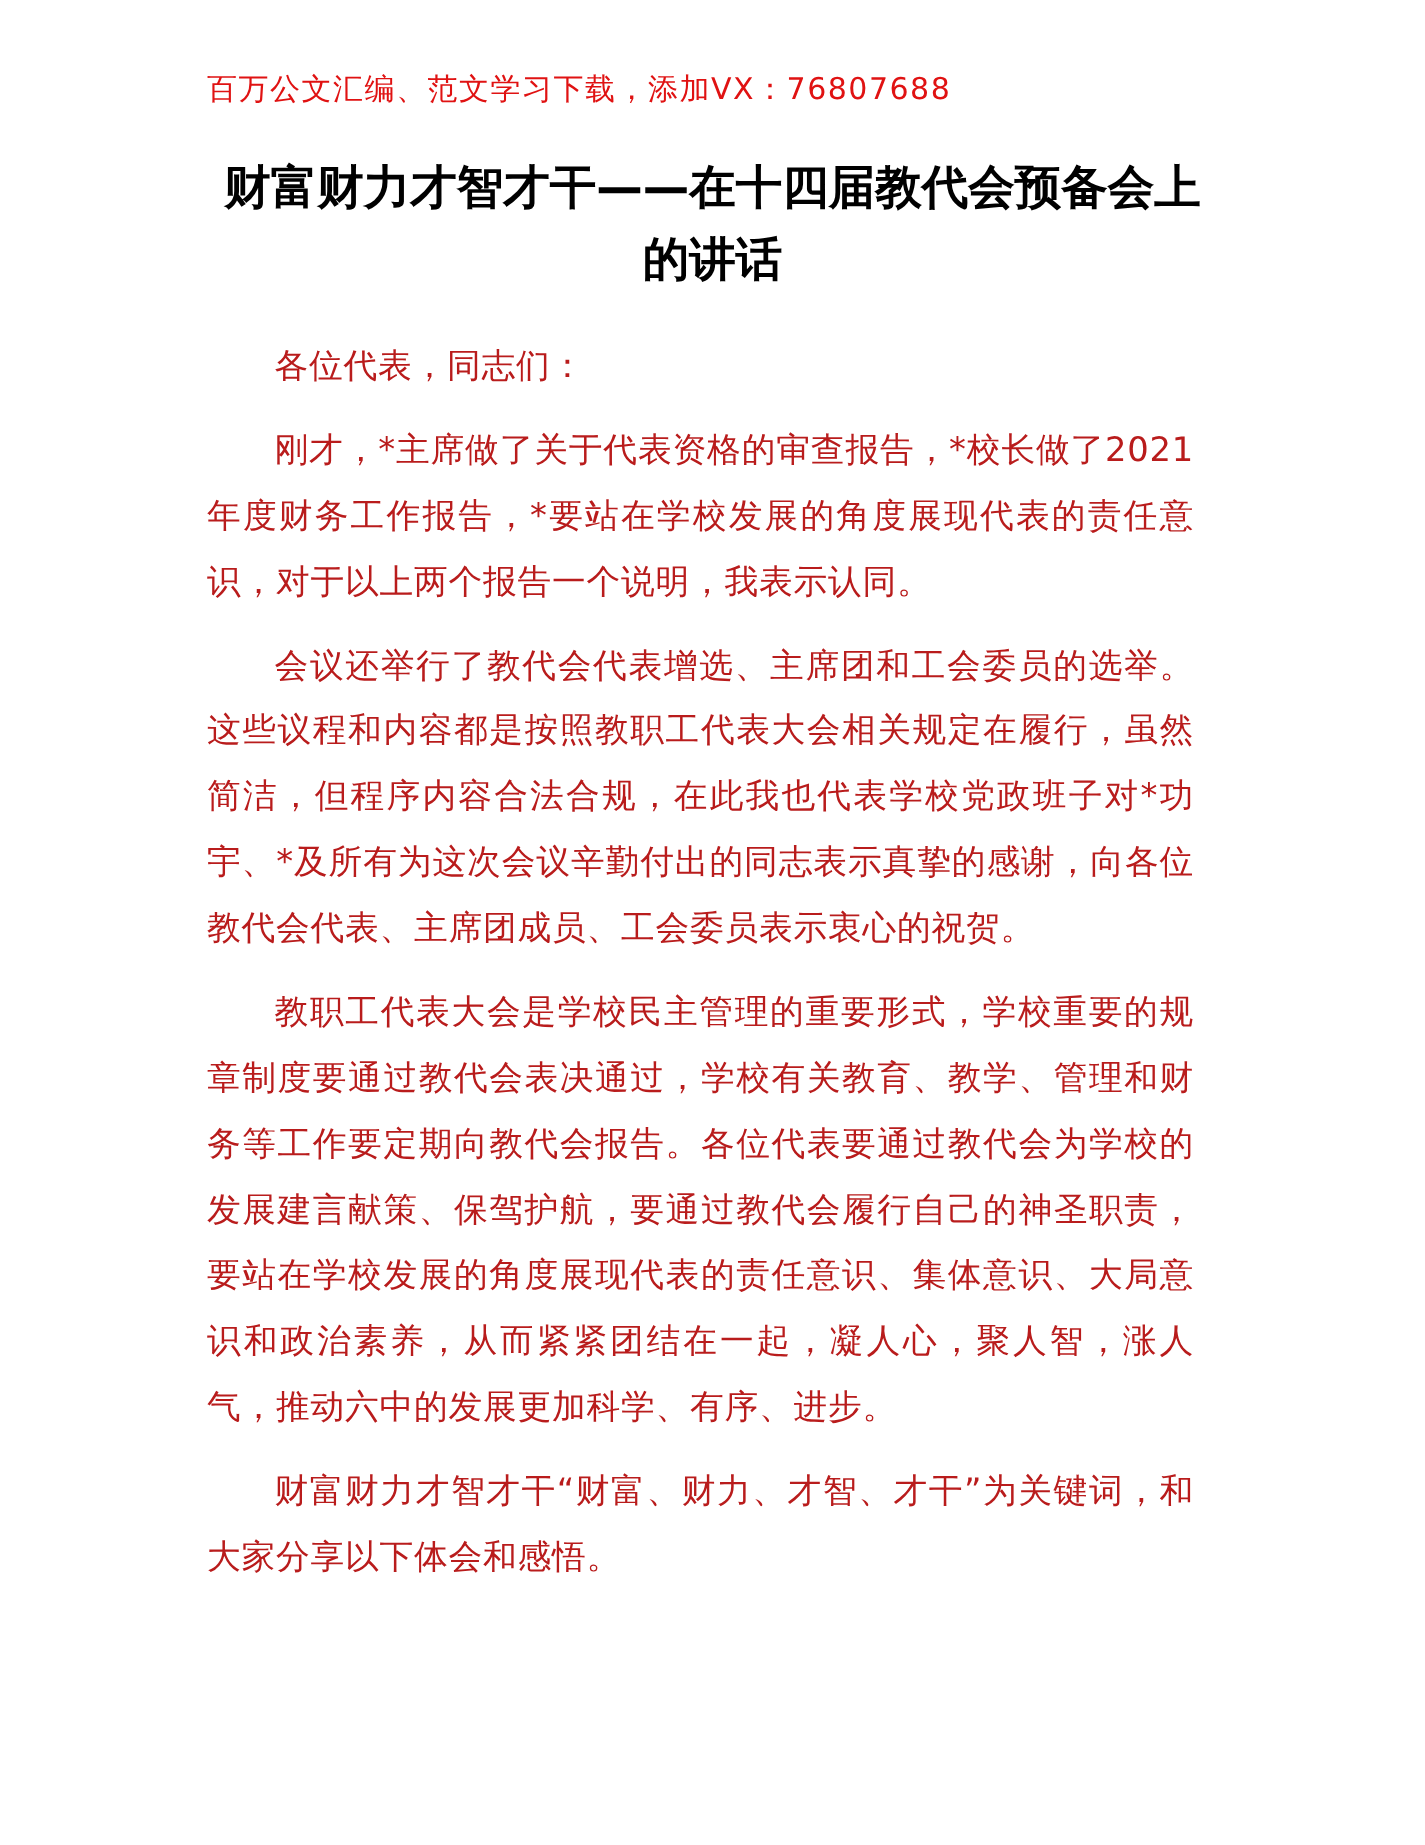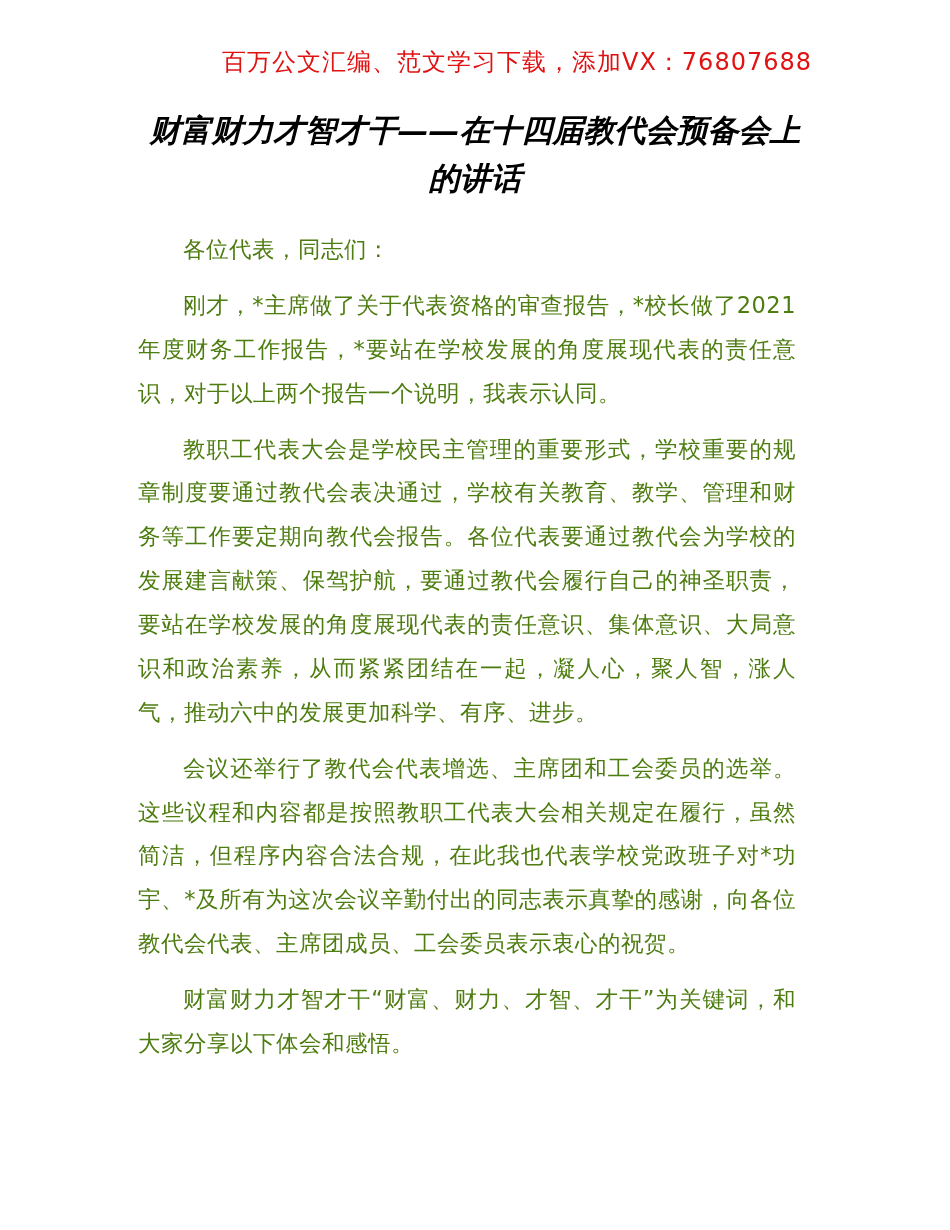--- a/index.html
+++ b/index.html
@@ -15,58 +15,57 @@
     overflow: hidden;
   }
   .page {
     width: 950px;
     height: 1230px;
     box-sizing: border-box;
     padding: 46px 138px 40px 138px;
     background: #ffffff;
   }
   .watermark {
-    text-align: right;
+    text-align: left;
     color: #e01212;
-    font-size: 24px;
+    font-size: 20px;
     letter-spacing: 1px;
     margin: 0 0 28px 0;
     font-weight: 400;
     white-space: nowrap;
   }
   .title {
     font-size: 31px;
     font-weight: 700;
     text-align: center;
     line-height: 1.55;
     margin: 0 0 26px 0;
     padding: 0 4px;
     color: #000000;
-    font-style: italic;
   }
   .para {
     font-size: 22.5px;
     line-height: 1.95;
     text-indent: 2em;
     text-align: justify;
     margin: 0 16px 12px 0;
-    color: #4d7c0f;
+    color: #b91c1c;
     letter-spacing: 0.5px;
   }
 </style>
 </head>
 <body>
 
 <div class="page">
   <div class="watermark">百万公文汇编、范文学习下载，添加VX：76807688</div>
 
   <h1 class="title">财富财力才智才干——在十四届教代会预备会上的讲话</h1>
 
   <p class="para">各位代表，同志们：</p>
 
   <p class="para">刚才，*主席做了关于代表资格的审查报告，*校长做了2021 年度财务工作报告，*要站在学校发展的角度展现代表的责任意识，对于以上两个报告一个说明，我表示认同。</p>
 
+  <p class="para">会议还举行了教代会代表增选、主席团和工会委员的选举。这些议程和内容都是按照教职工代表大会相关规定在履行，虽然简洁，但程序内容合法合规，在此我也代表学校党政班子对*功宇、*及所有为这次会议辛勤付出的同志表示真挚的感谢，向各位教代会代表、主席团成员、工会委员表示衷心的祝贺。</p>
+
   <p class="para">教职工代表大会是学校民主管理的重要形式，学校重要的规章制度要通过教代会表决通过，学校有关教育、教学、管理和财务等工作要定期向教代会报告。各位代表要通过教代会为学校的发展建言献策、保驾护航，要通过教代会履行自己的神圣职责，要站在学校发展的角度展现代表的责任意识、集体意识、大局意识和政治素养，从而紧紧团结在一起，凝人心，聚人智，涨人气，推动六中的发展更加科学、有序、进步。</p>
-
-  <p class="para">会议还举行了教代会代表增选、主席团和工会委员的选举。这些议程和内容都是按照教职工代表大会相关规定在履行，虽然简洁，但程序内容合法合规，在此我也代表学校党政班子对*功宇、*及所有为这次会议辛勤付出的同志表示真挚的感谢，向各位教代会代表、主席团成员、工会委员表示衷心的祝贺。</p>
 
   <p class="para">财富财力才智才干“财富、财力、才智、才干”为关键词，和大家分享以下体会和感悟。</p>
 </div>
 
 </body></html>

